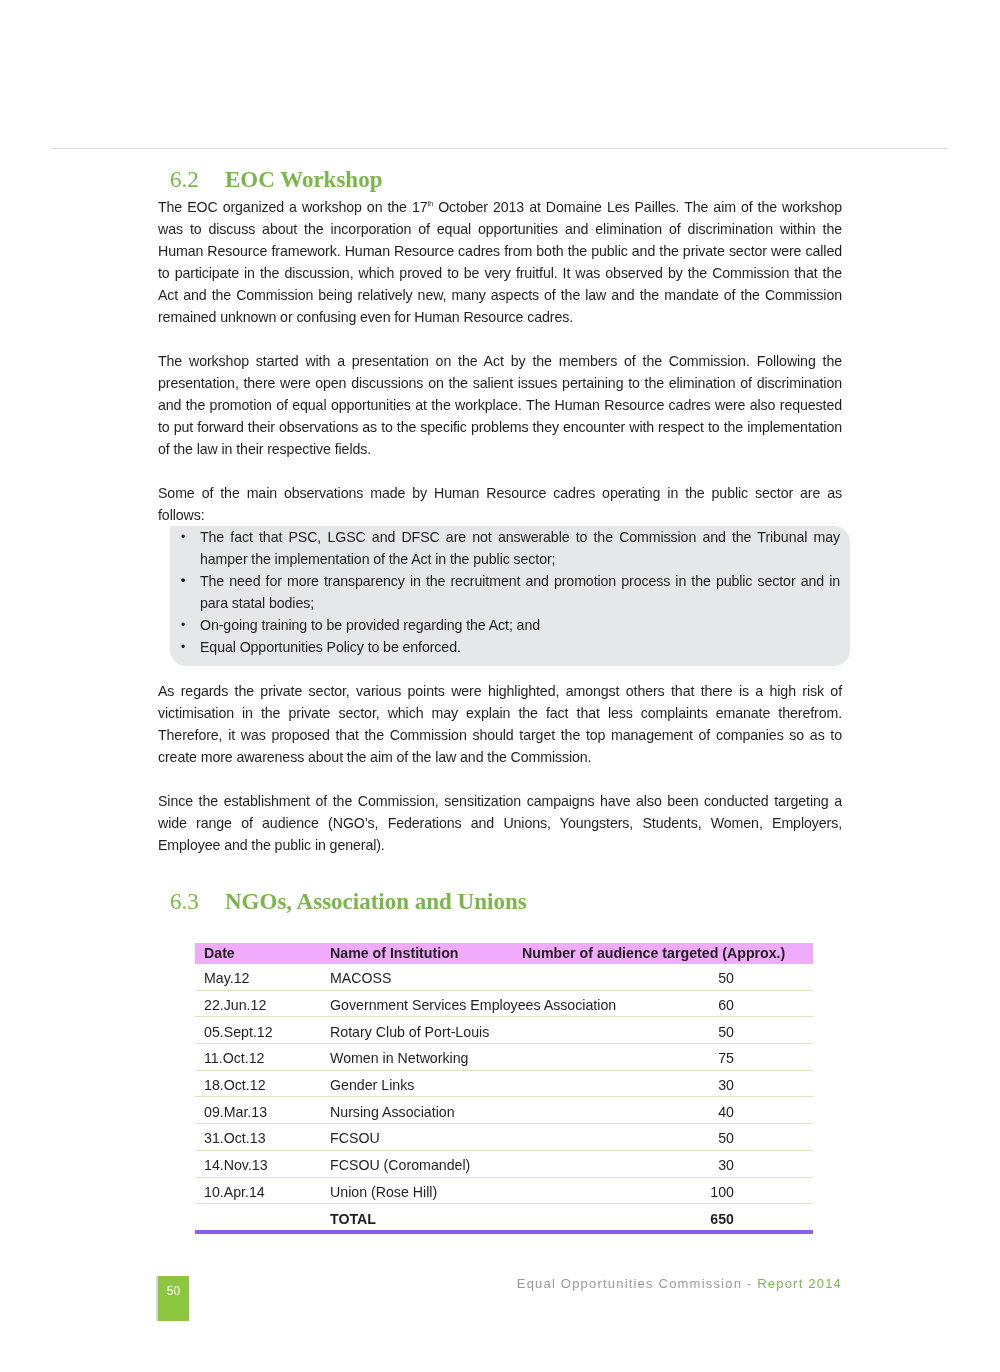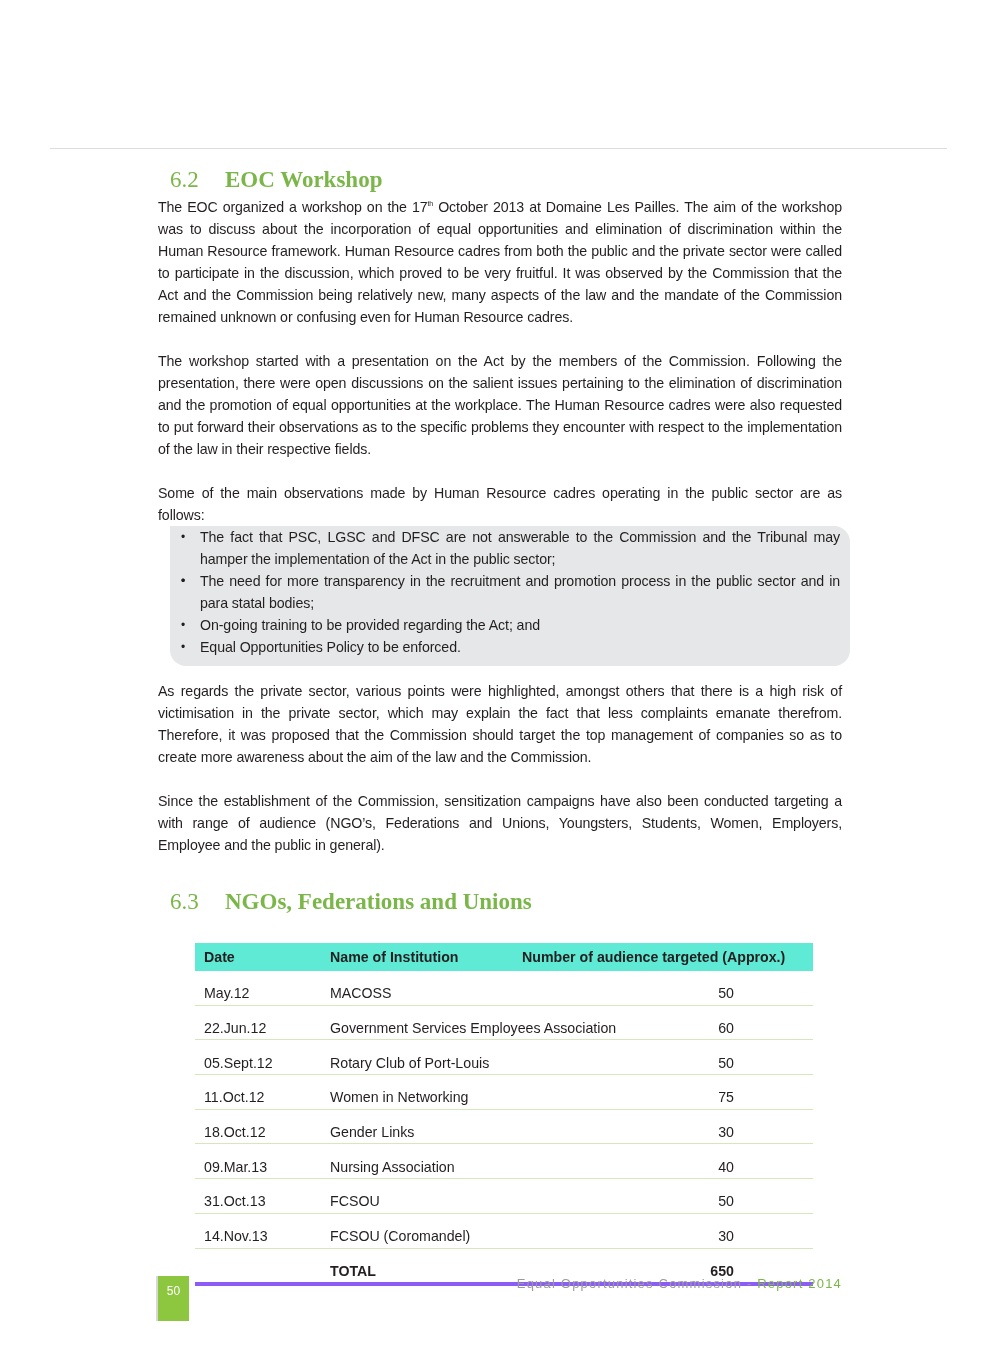--- a/index.html
+++ b/index.html
@@ -90,31 +90,31 @@
     }
     table.audience {
       position: absolute;
       left: 195px;
       top: 943px;
       width: 618px;
       border-collapse: collapse;
       font-size: 14.2px;
     }
     table.audience th {
-      background: #5eead4;
+      background: #f0abfc;
       font-weight: bold;
       text-align: left;
-      height: 28px;
+      height: 21px;
       padding: 0 0 0 9px;
       line-height: 21px;
     }
     table.audience td {
       height: 21.7px;
       line-height: 21px;
-      padding: 12px 0 0 9px;
+      padding: 4px 0 0 9px;
       border-bottom: 1px solid #d6e6bf;
     }
     table.audience tr.total td {
       font-weight: bold;
       border-bottom: 4px solid #8b5cf6;
     }
     .footer-text {
       position: absolute;
       right: 158px;
       top: 1276px;
@@ -169,23 +169,23 @@
       <li><span class="dot">•</span><span>Equal Opportunities Policy to be enforced.</span></li>
     </ul>
   </div>
 
   <div style="height:14px"></div>
 
   <p class="para">As regards the private sector, various points were highlighted, amongst others that there is a high risk of victimisation in the private sector, which may explain the fact that less complaints emanate therefrom. Therefore, it was proposed that the Commission should target the top management of companies so as to create more awareness about the aim of the law and the Commission.</p>
 
   <div class="gap"></div>
 
-  <p class="para">Since the establishment of the Commission, sensitization campaigns have also been conducted targeting a with range of audience (NGO’s, Federations and Unions, Youngsters, Students, Women, Employers, Employee and the public in general).</p>
-
-  <h2 class="section-heading h63"><span class="num">6.3</span><span>NGOs, Federations and Unions</span></h2>
+  <p class="para">Since the establishment of the Commission, sensitization campaigns have also been conducted targeting a wide range of audience (NGO’s, Federations and Unions, Youngsters, Students, Women, Employers, Employee and the public in general).</p>
+
+  <h2 class="section-heading h63"><span class="num">6.3</span><span>NGOs, Association and Unions</span></h2>
 </div>
 
 <table class="audience">
   <colgroup>
     <col style="width:126px">
     <col style="width:192px">
     <col>
   </colgroup>
   <thead>
     <tr>
@@ -220,20 +220,24 @@
         <td colspan="2" style="position:relative"><span>Nursing Association</span><span style="position:absolute;right:79px">40</span></td>
       </tr>
     <tr>
         <td>31.Oct.13</td>
         <td colspan="2" style="position:relative"><span>FCSOU</span><span style="position:absolute;right:79px">50</span></td>
       </tr>
     <tr>
         <td>14.Nov.13</td>
         <td colspan="2" style="position:relative"><span>FCSOU (Coromandel)</span><span style="position:absolute;right:79px">30</span></td>
       </tr>
+    <tr>
+        <td>10.Apr.14</td>
+        <td colspan="2" style="position:relative"><span>Union (Rose Hill)</span><span style="position:absolute;right:79px">100</span></td>
+      </tr>
     <tr class="total">
         <td></td>
         <td colspan="2" style="position:relative"><span>TOTAL</span><span style="position:absolute;right:79px">650</span></td>
       </tr>
   </tbody>
 </table>
 
 <div class="page-tab"><span>50</span></div>
 
 <div class="footer-text"><span>Equal Opportunities Commission - </span><span class="accent">Report 2014</span></div>

